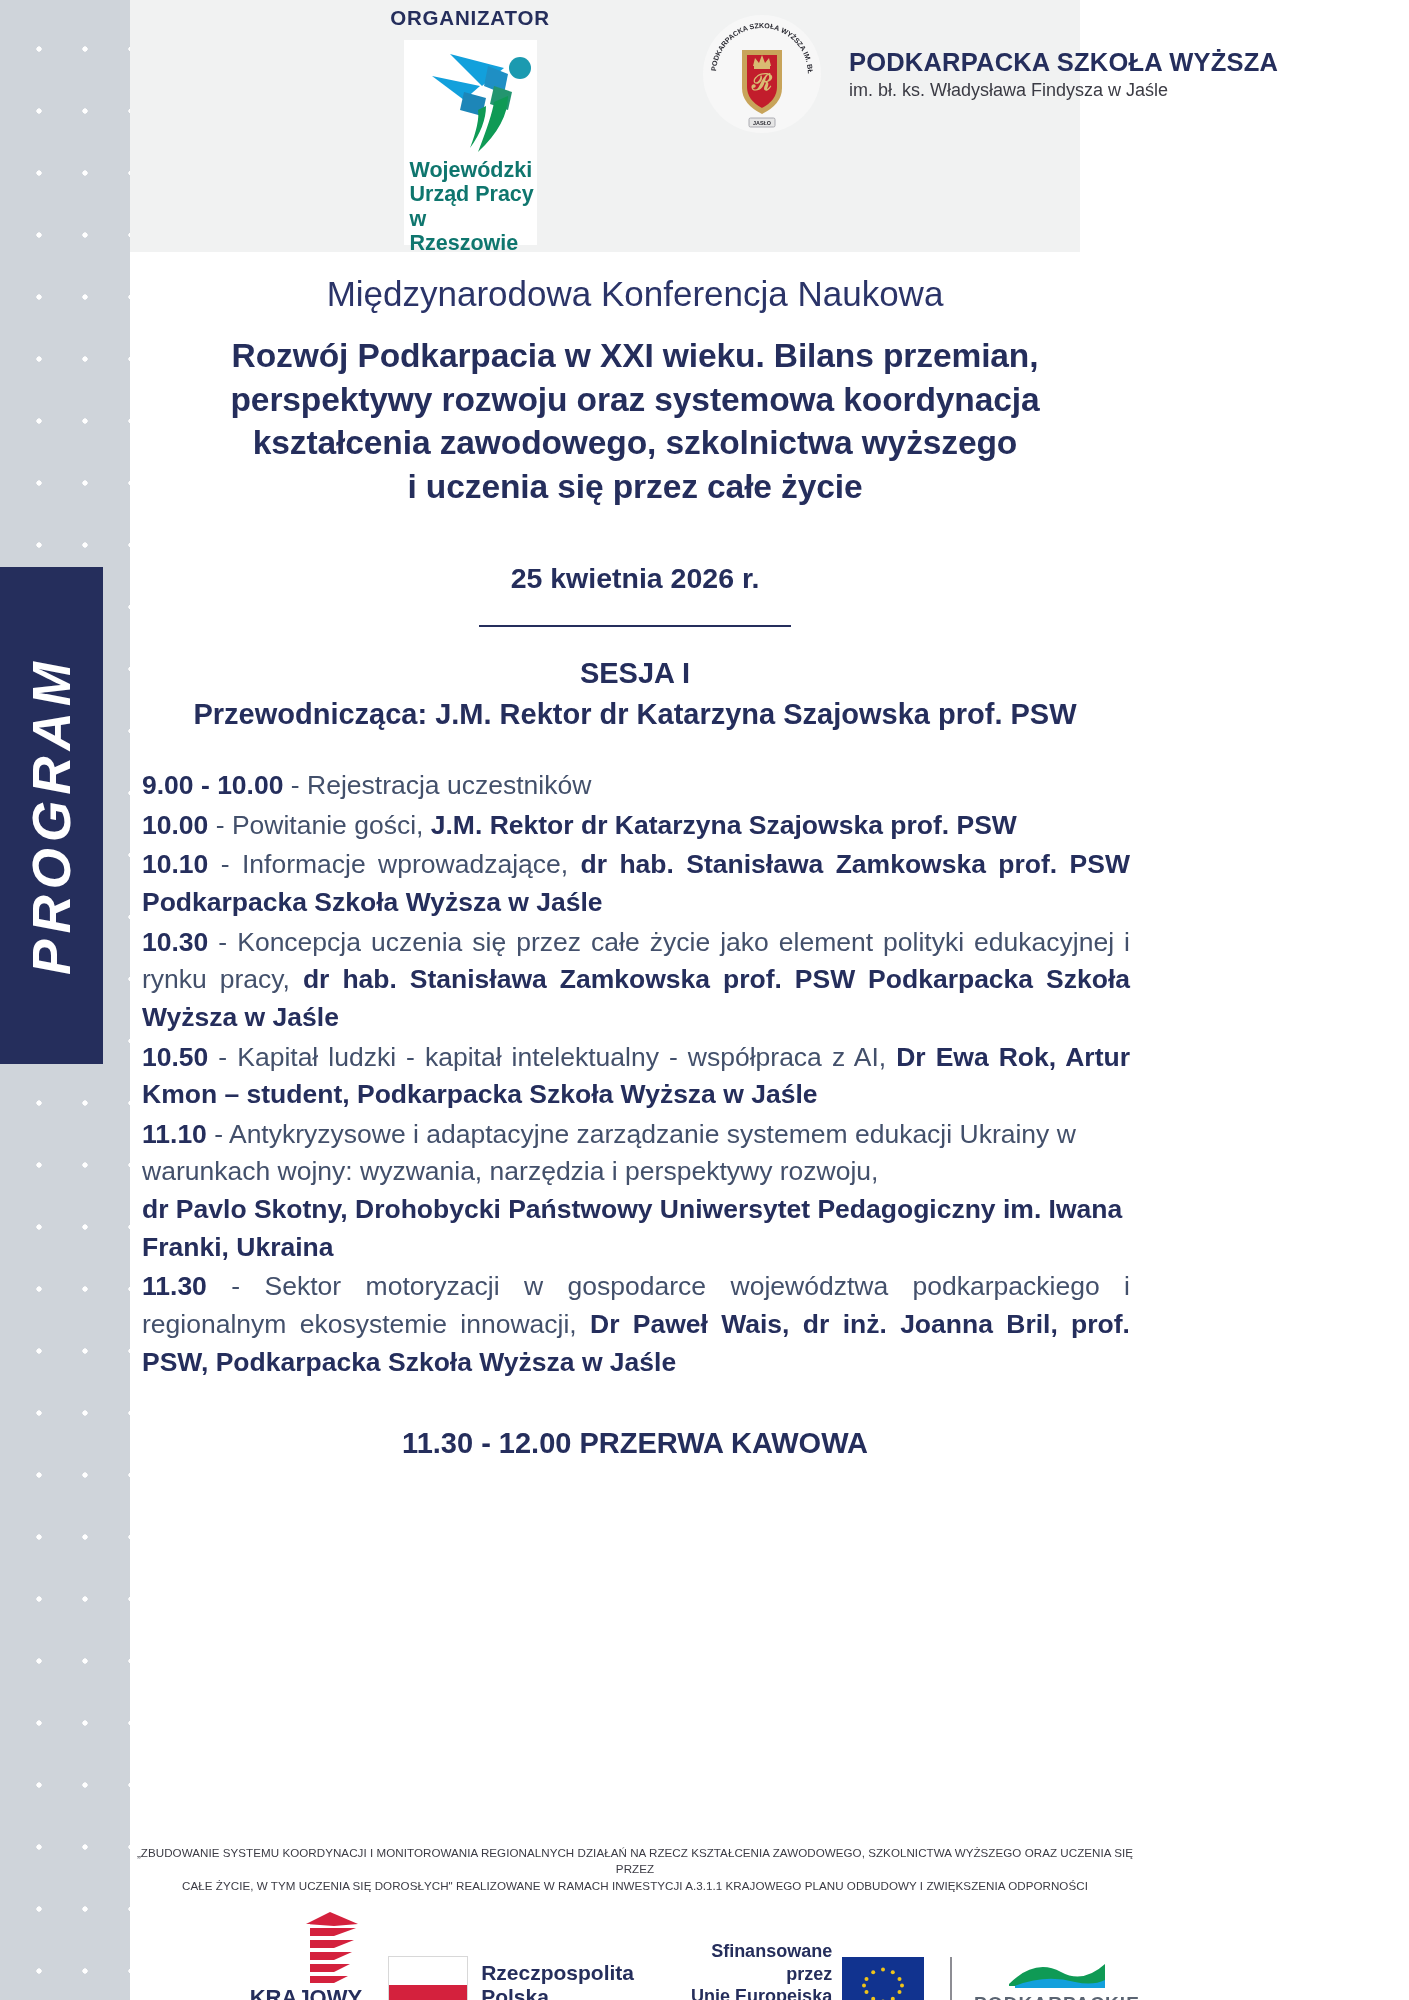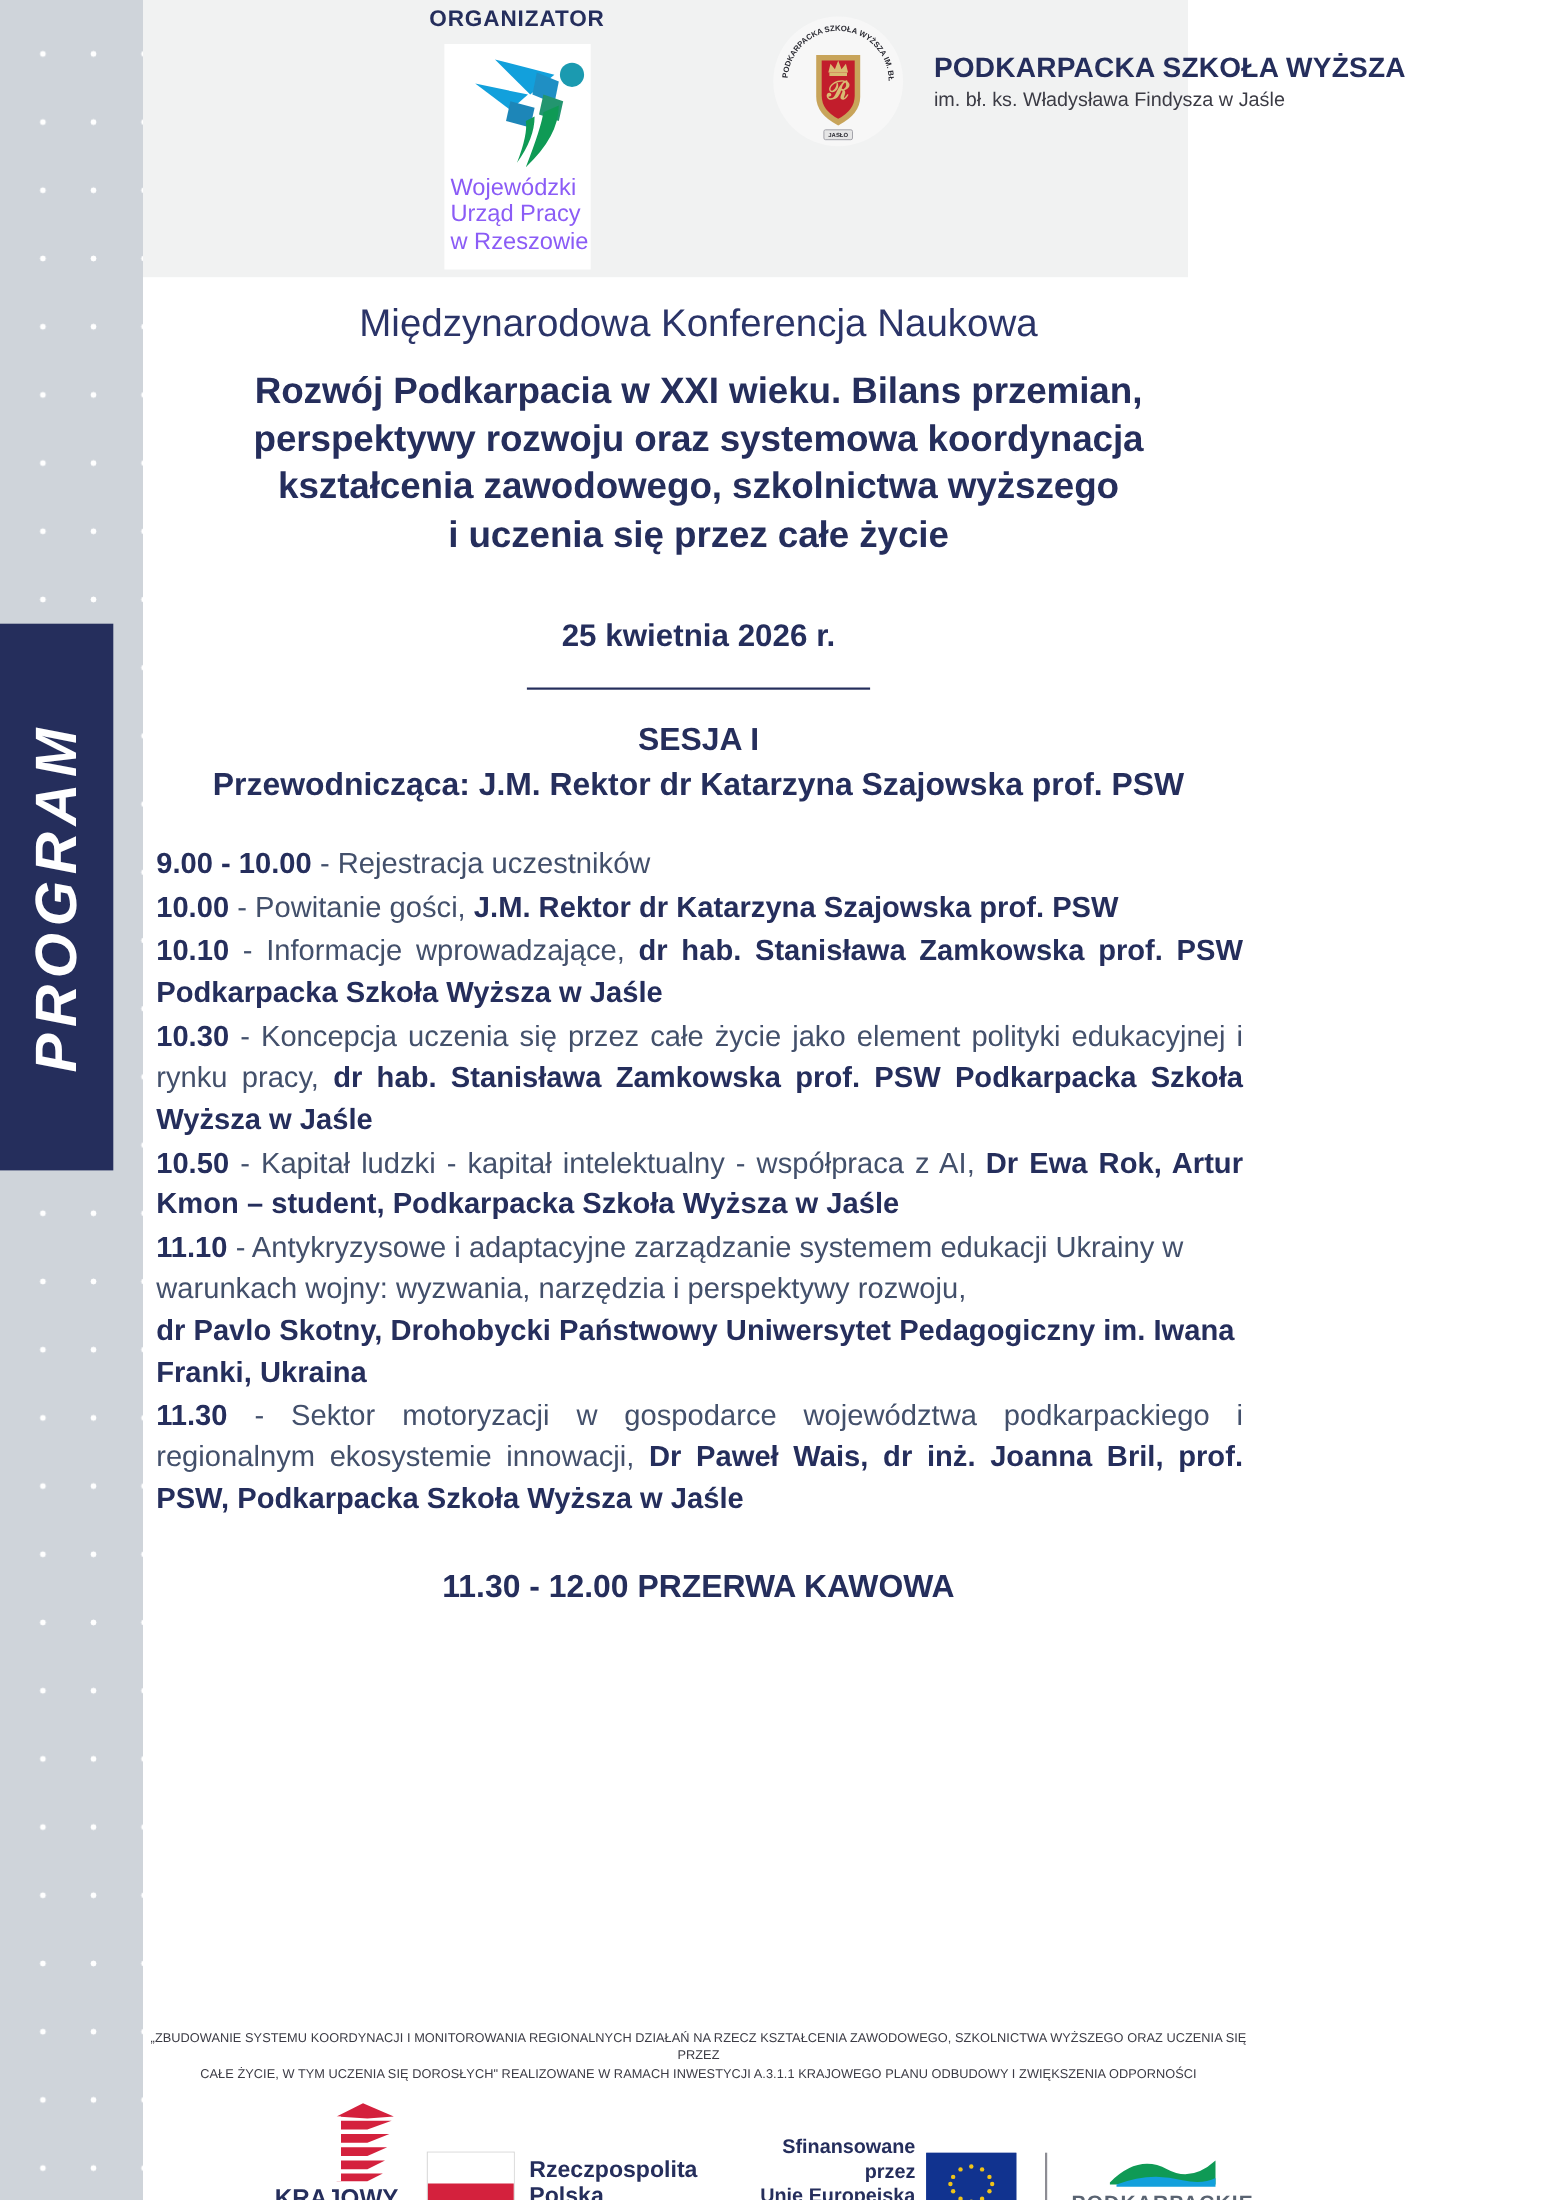--- a/index.html
+++ b/index.html
@@ -33,22 +33,22 @@
     font-family:"Liberation Sans", sans-serif;
   }
 
   
   .logo-band{position:absolute;left:130px;top:0;width:950px;height:252px;background:#f1f2f2;}
 
   .org-block{position:absolute;left:175px;top:0px;width:330px;text-align:center;}
   .org-label{font-size:20.5px;font-weight:bold;letter-spacing:0.8px;color:#252e5c;padding-top:6px;}
   .wup-logo{width:133px;height:205px;background:#ffffff;margin:10px auto 0;position:relative;}
   .wup-mark{position:relative;width:133px;height:118px;}
-  .wup-text{font-size:21.5px;line-height:1.13;color:#8b5cf6;text-align:left;padding-left:6px;
-            font-family:"Liberation Sans", sans-serif;font-weight:400;}
+  .wup-text{font-size:21.5px;line-height:1.13;color:#0f766e;text-align:left;padding-left:6px;
+            font-family:"Liberation Sans", sans-serif;font-weight:700;}
 
   .co-block{position:absolute;left:530px;top:0px;width:560px;}
   .co-label{font-size:20.5px;font-weight:bold;letter-spacing:0.8px;color:#252e5c;text-align:center;
             padding-top:12px;line-height:1.32;width:470px;margin-left:22px;}
   .psw-row{display:flex;align-items:center;margin-top:14px;padding-left:42px;}
   .psw-seal{width:120px;height:120px;position:relative;flex:0 0 auto;}
   .psw-names{margin-left:27px;}
   .psw-name1{font-size:25.5px;font-weight:bold;color:#252e5c;letter-spacing:0.2px;white-space:nowrap;}
   .psw-name2{font-size:18px;color:#3b3b44;margin-top:3px;white-space:nowrap;}
 

